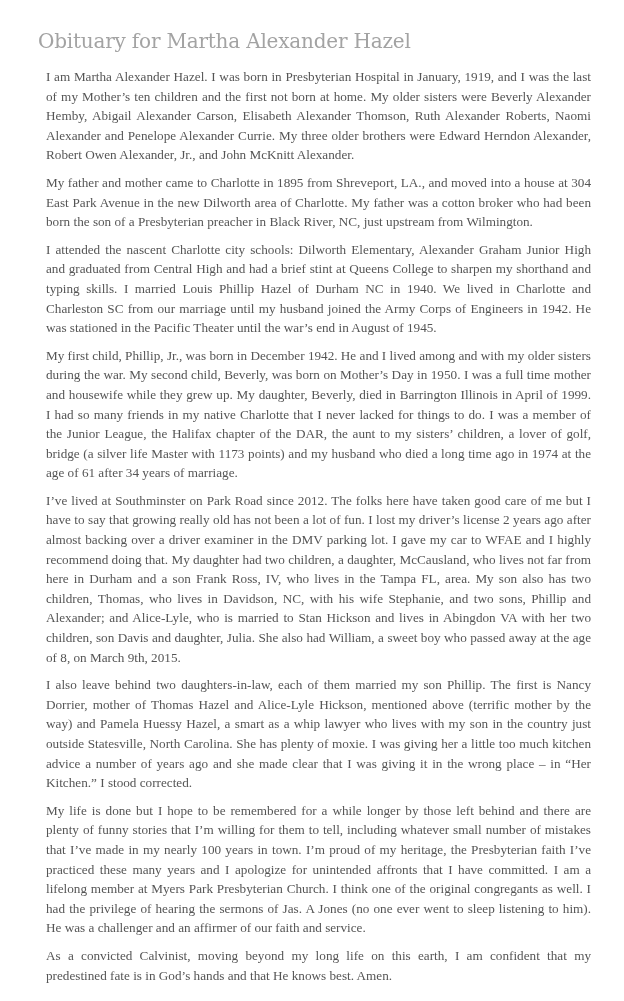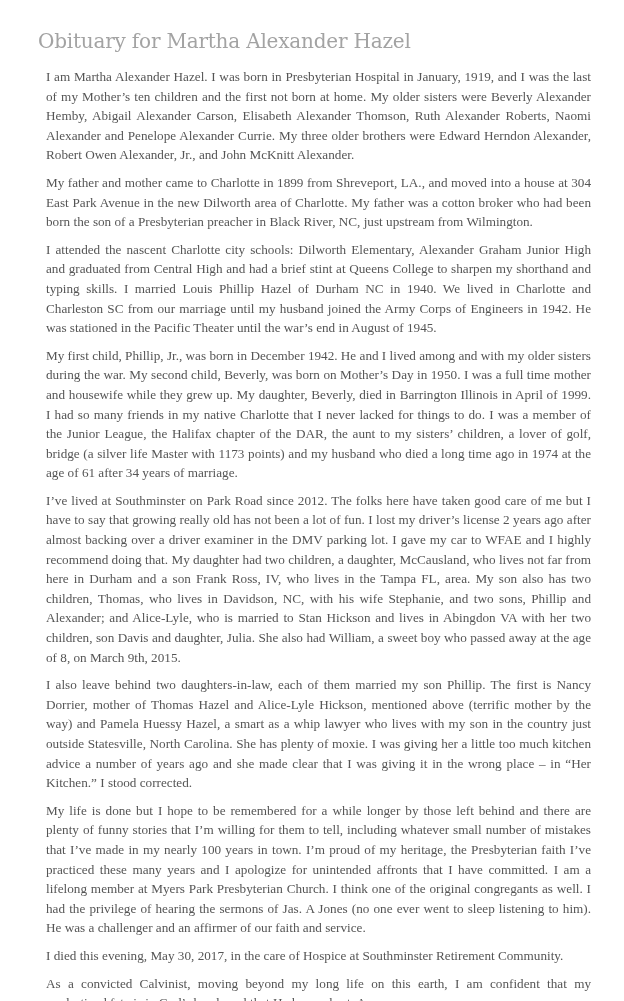--- a/index.html
+++ b/index.html
@@ -41,22 +41,21 @@
     font-family: Liberation Serif, serif;
   }
 </style>
 </head>
 <body>
 
 <div class="page">
   <h1 class="title">Obituary for Martha Alexander Hazel</h1>
   <div class="body">
     <p class="para">I am Martha Alexander Hazel. I was born in Presbyterian Hospital in January, 1919, and I was the last of my Mother’s ten children and the first not born at home. My older sisters were Beverly Alexander Hemby, Abigail Alexander Carson, Elisabeth Alexander Thomson, Ruth Alexander Roberts, Naomi Alexander and Penelope Alexander Currie. My three older brothers were Edward Herndon Alexander, Robert Owen Alexander, Jr., and John McKnitt Alexander.</p>
-    <p class="para">My father and mother came to Charlotte in 1899 from Shreveport, LA., and moved into a house at 304 East Park Avenue in the new Dilworth area of Charlotte. My father was a cotton broker who had been born the son of a Presbyterian preacher in Black River, NC, just upstream from Wilmington.</p>
+    <p class="para">My father and mother came to Charlotte in 1895 from Shreveport, LA., and moved into a house at 304 East Park Avenue in the new Dilworth area of Charlotte. My father was a cotton broker who had been born the son of a Presbyterian preacher in Black River, NC, just upstream from Wilmington.</p>
     <p class="para">I attended the nascent Charlotte city schools: Dilworth Elementary, Alexander Graham Junior High and graduated from Central High and had a brief stint at Queens College to sharpen my shorthand and typing skills. I married Louis Phillip Hazel of Durham NC in 1940. We lived in Charlotte and Charleston SC from our marriage until my husband joined the Army Corps of Engineers in 1942. He was stationed in the Pacific Theater until the war’s end in August of 1945.</p>
     <p class="para">My first child, Phillip, Jr., was born in December 1942. He and I lived among and with my older sisters during the war. My second child, Beverly, was born on Mother’s Day in 1950. I was a full time mother and housewife while they grew up. My daughter, Beverly, died in Barrington Illinois in April of 1999. I had so many friends in my native Charlotte that I never lacked for things to do. I was a member of the Junior League, the Halifax chapter of the DAR, the aunt to my sisters’ children, a lover of golf, bridge (a silver life Master with 1173 points) and my husband who died a long time ago in 1974 at the age of 61 after 34 years of marriage.</p>
     <p class="para">I’ve lived at Southminster on Park Road since 2012. The folks here have taken good care of me but I have to say that growing really old has not been a lot of fun. I lost my driver’s license 2 years ago after almost backing over a driver examiner in the DMV parking lot. I gave my car to WFAE and I highly recommend doing that. My daughter had two children, a daughter, McCausland, who lives not far from here in Durham and a son Frank Ross, IV, who lives in the Tampa FL, area. My son also has two children, Thomas, who lives in Davidson, NC, with his wife Stephanie, and two sons, Phillip and Alexander; and Alice-Lyle, who is married to Stan Hickson and lives in Abingdon VA with her two children, son Davis and daughter, Julia. She also had William, a sweet boy who passed away at the age of 8, on March 9th, 2015.</p>
     <p class="para">I also leave behind two daughters-in-law, each of them married my son Phillip. The first is Nancy Dorrier, mother of Thomas Hazel and Alice-Lyle Hickson, mentioned above (terrific mother by the way) and Pamela Huessy Hazel, a smart as a whip lawyer who lives with my son in the country just outside Statesville, North Carolina. She has plenty of moxie. I was giving her a little too much kitchen advice a number of years ago and she made clear that I was giving it in the wrong place – in “Her Kitchen.” I stood corrected.</p>
     <p class="para">My life is done but I hope to be remembered for a while longer by those left behind and there are plenty of funny stories that I’m willing for them to tell, including whatever small number of mistakes that I’ve made in my nearly 100 years in town. I’m proud of my heritage, the Presbyterian faith I’ve practiced these many years and I apologize for unintended affronts that I have committed. I am a lifelong member at Myers Park Presbyterian Church. I think one of the original congregants as well. I had the privilege of hearing the sermons of Jas. A Jones (no one ever went to sleep listening to him). He was a challenger and an affirmer of our faith and service.</p>
-    <p class="para">I died this evening, May 30, 2017, in the care of Hospice at Southminster Retirement Community.</p>
     <p class="para">As a convicted Calvinist, moving beyond my long life on this earth, I am confident that my predestined fate is in God’s hands and that He knows best. Amen.</p>
   </div>
 </div>
 
 </body></html>

